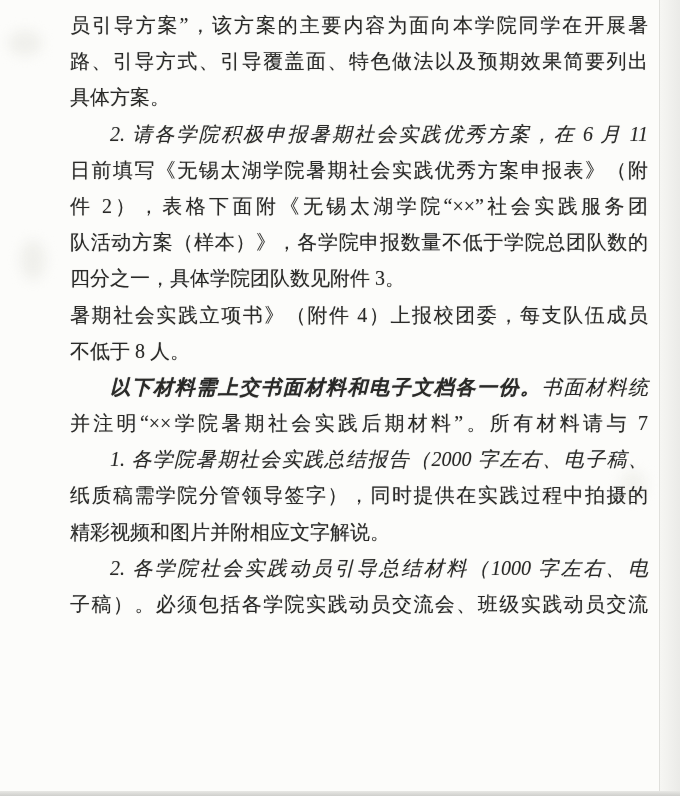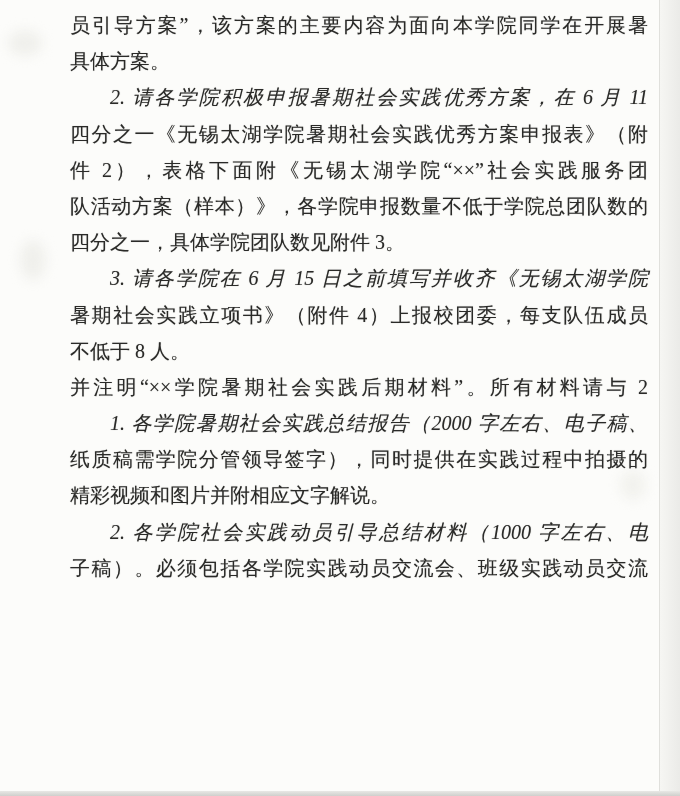--- a/index.html
+++ b/index.html
@@ -83,29 +83,30 @@
 <body>
 
 <div class="page" style="--page-bg: #fcfcfa; --ink: #2a2a28; --edge-line: #e0e0dc; --band: #cfcfcc;">
   <div class="smudge s1"></div>
   <div class="smudge s2"></div>
   <div class="smudge s3"></div>
   <div class="edge-right"></div>
   <div class="edge-bottom"></div>
   <div class="textblock" id="textblock">
       <div class="line fill">员引导方案”，该方案的主要内容为面向本学院同学在开展暑</div>
+      <div class="line fill">路、引导方式、引导覆盖面、特色做法以及预期效果简要列出</div>
       <div class="line end">具体方案。</div>
       <div class="line fill indent">2. 请各学院积极申报暑期社会实践优秀方案，在 6 月 11</div>
-      <div class="line fill">四分之一《无锡太湖学院暑期社会实践优秀方案申报表》（附</div>
+      <div class="line fill">日前填写《无锡太湖学院暑期社会实践优秀方案申报表》（附</div>
       <div class="line fill">件 2），表格下面附《无锡太湖学院“××”社会实践服务团</div>
       <div class="line fill">队活动方案（样本）》，各学院申报数量不低于学院总团队数的</div>
       <div class="line end">四分之一，具体学院团队数见附件 3。</div>
-      <div class="line fill indent">3. 请各学院在 6 月 15 日之前填写并收齐《无锡太湖学院</div>
       <div class="line fill">暑期社会实践立项书》（附件 4）上报校团委，每支队伍成员</div>
       <div class="line end">不低于 8 人。</div>
-      <div class="line fill">并注明“××学院暑期社会实践后期材料”。所有材料请与 2</div>
+      <div class="line fill indent"><b>以下材料需上交书面材料和电子文档各一份。</b>书面材料统</div>
+      <div class="line fill">并注明“××学院暑期社会实践后期材料”。所有材料请与 7</div>
       <div class="line fill indent">1. 各学院暑期社会实践总结报告（2000 字左右、电子稿、</div>
       <div class="line fill">纸质稿需学院分管领导签字），同时提供在实践过程中拍摄的</div>
       <div class="line end">精彩视频和图片并附相应文字解说。</div>
       <div class="line fill indent">2. 各学院社会实践动员引导总结材料（1000 字左右、电</div>
       <div class="line fill">子稿）。必须包括各学院实践动员交流会、班级实践动员交流</div>
     </div>
 </div>
 
 </body></html>

